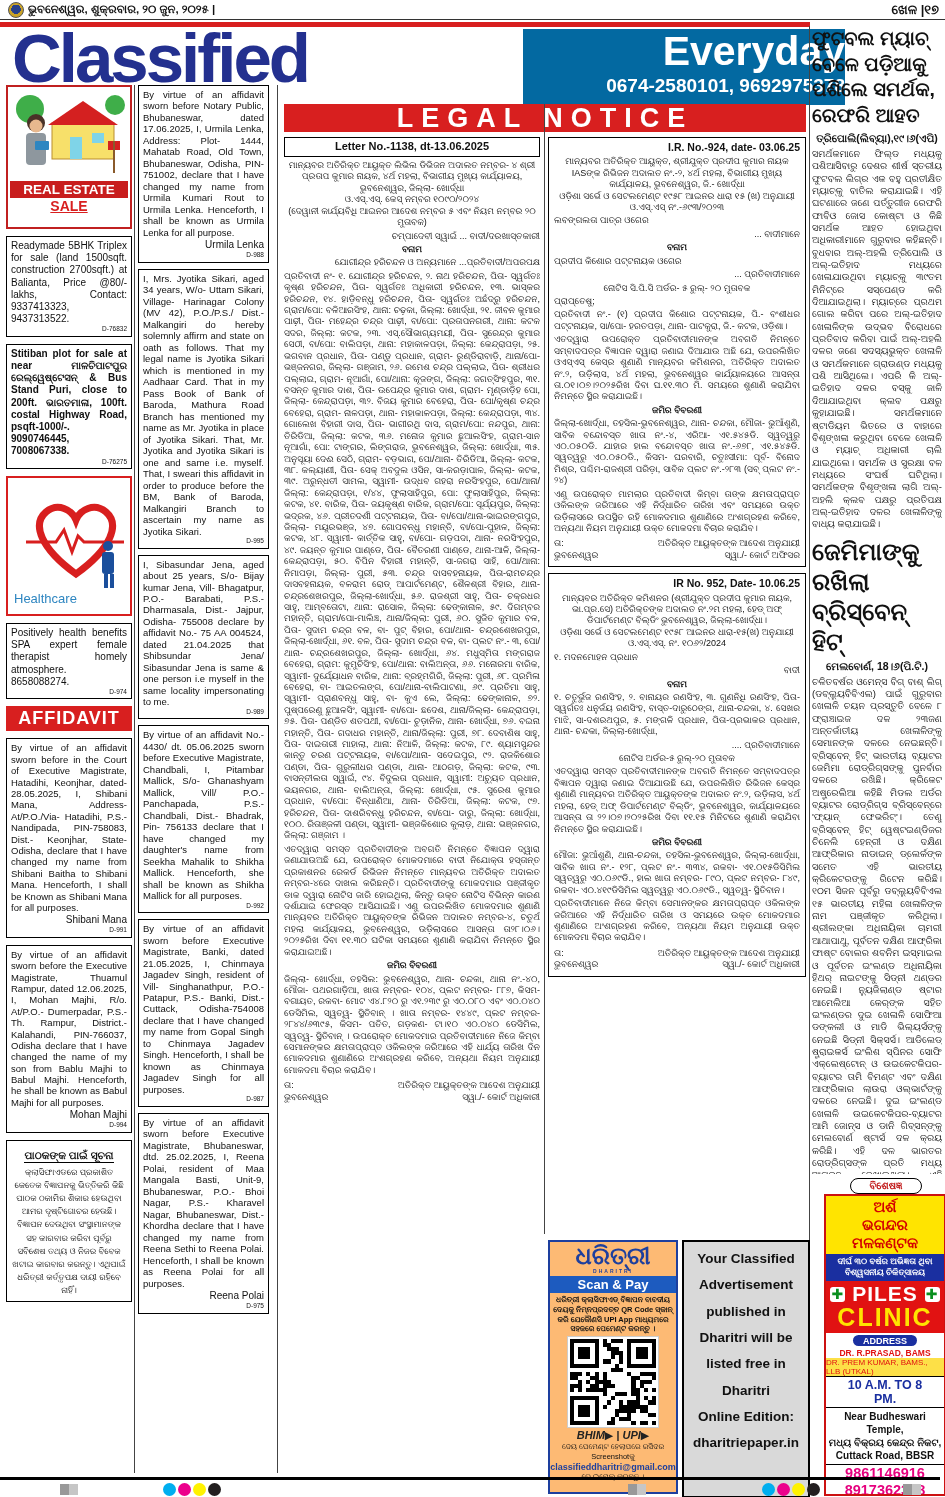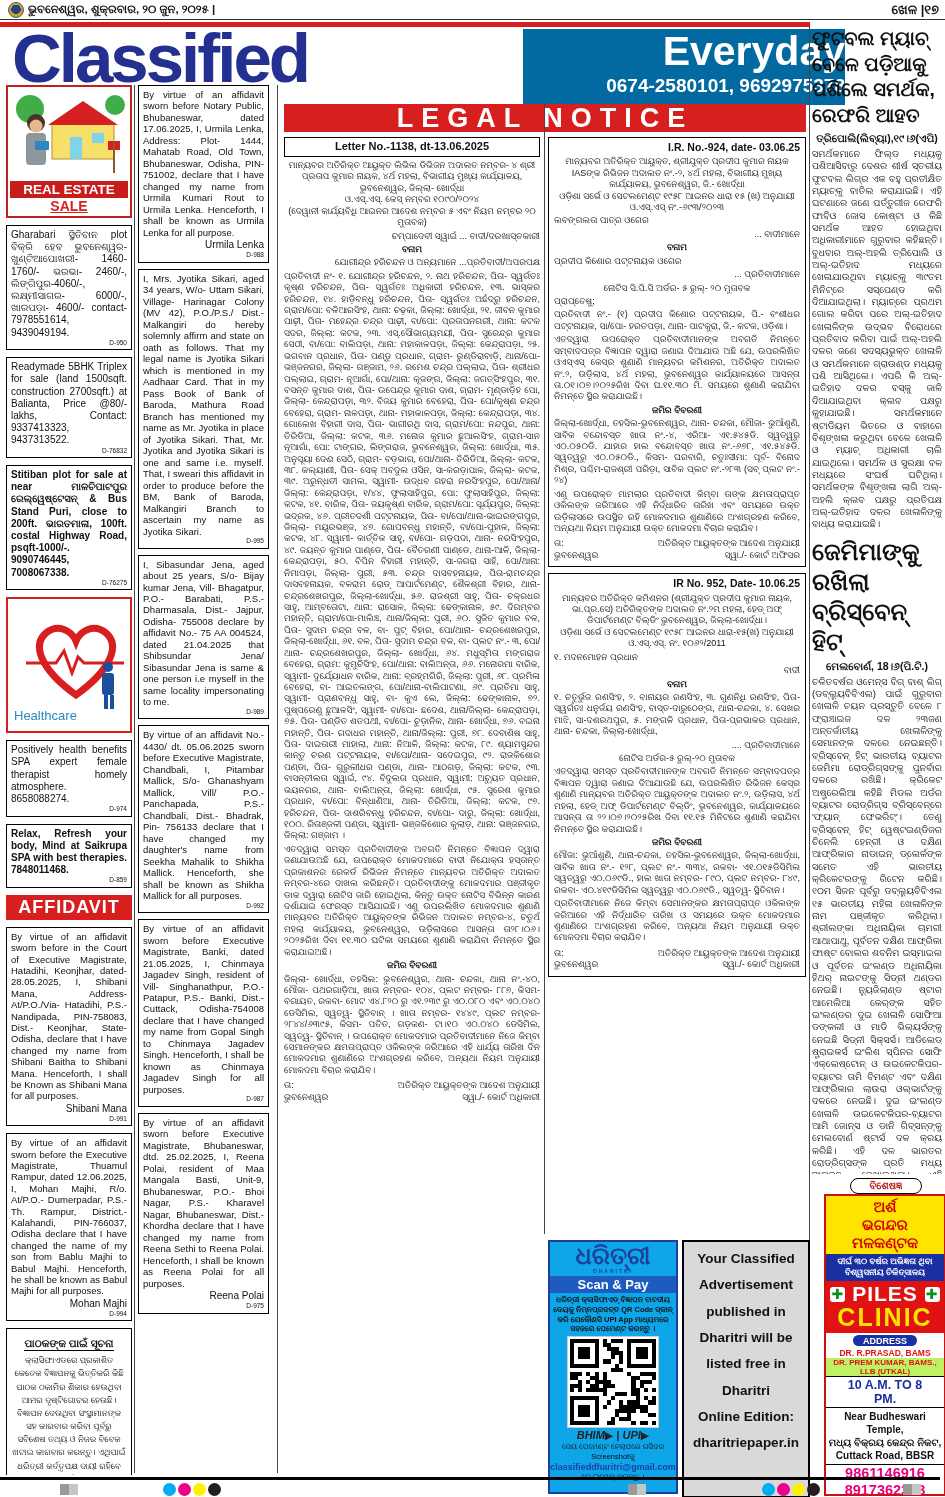--- a/index.html
+++ b/index.html
@@ -57,21 +57,21 @@
   .nb-header{font-size:10.5px;font-weight:bold;text-align:right;}
   .odia-p{margin:2px 0;}
   .bold{font-weight:bold;}
   
   #newscol{position:absolute;left:812px;top:26px;width:130px;height:1148px;overflow:hidden;}
   .headline1{font-size:19.5px;font-weight:800;line-height:1.32;}
   .headline2{font-size:24px;font-weight:800;line-height:1.25;}
   .datelineN{font-size:10.5px;font-weight:bold;text-align:center;margin:3px 0;}
   .newsbody{font-size:9.5px;line-height:1.3;text-align:justify;}
   
-  #scanpay{position:absolute;left:548px;top:1240px;width:126px;height:250px;border:2px solid #1d3f9e;background:#0ea5e9;text-align:center;overflow:hidden;}
+  #scanpay{position:absolute;left:548px;top:1240px;width:126px;height:250px;border:2px solid #1d3f9e;background:#fdba74;text-align:center;overflow:hidden;}
   #sp-logo{color:#1d3f9e;font-size:24px;font-weight:800;line-height:1;margin-top:2px;}
   #sp-sub{font-size:5px;color:#1d3f9e;letter-spacing:2px;font-weight:bold;}
   #sp-band{background:#1d5bbf;color:#fff;font-weight:800;font-size:13px;padding:1px 0;margin:2px 0;}
   #sp-t1{font-size:7.5px;line-height:1.3;font-weight:600;}
   #qr{width:86px;height:86px;margin:3px auto 2px auto;display:grid;grid-template-columns:repeat(21,1fr);grid-template-rows:repeat(21,1fr);border:2px solid #fff;outline:1px solid #ccc;}
   #qr div{background:#fff;} #qr div.k{background:#000;}
   #sp-bhim{font-size:11px;font-weight:800;font-style:italic;color:#222;}
   #sp-t2{font-size:7.5px;line-height:1.3;}
   #sp-email{font-size:9px;font-weight:800;color:#1d3f9e;}
   #sp-t3{font-size:7.5px;}
@@ -84,21 +84,21 @@
   #piles{position:absolute;left:824px;top:1194px;width:118px;height:298px;border:2px solid #cc1111;background:#fff;overflow:hidden;}
   #p-name{background:#ffe400;color:#d40000;font-weight:800;font-size:15px;line-height:1.2;text-align:center;padding:2px 0;}
   #p-blue{background:#1a2fa0;color:#fff;font-size:8.5px;font-weight:bold;text-align:center;line-height:1.35;padding:2px 1px;}
   #p-red{background:#e11212;text-align:center;padding:2px 0 3px 0;}
   #p-piles{color:#fff;font-weight:800;font-size:21px;letter-spacing:1px;line-height:1;text-align:center;}
   .cross{display:inline-block;width:15px;height:15px;background:#fff;border-radius:3px;color:#0a8f1f;font-weight:800;
          font-size:14px;line-height:15px;vertical-align:2px;}
   #p-clinic{color:#ffe400;font-weight:800;font-size:25px;letter-spacing:2px;line-height:1.05;}
   #p-addr{background:#1a2fa0;color:#fff;font-size:9px;font-weight:800;width:64px;margin:2px auto;border-radius:8px;padding:0.5px 0;text-align:center;}
   .p-dr1{color:#e11212;font-weight:800;font-size:8.5px;text-align:center;}
-  .p-dr2{color:#e11212;font-weight:700;font-size:8px;background:#bef264;text-align:center;}
+  .p-dr2{color:#e11212;font-weight:400;font-size:8px;background:#fde047;}
   #p-time{color:#1a2fa0;font-weight:800;font-size:12.5px;text-align:center;border-top:1px solid #000;border-bottom:1px solid #000;padding:1px 12px;}
   #p-temple{font-size:10px;font-weight:800;text-align:center;line-height:1.3;border-bottom:1px solid #000;padding:2px 0;}
   .p-ph{color:#e6007e;font-weight:800;font-size:14.5px;text-align:center;line-height:1.15;}
   #p-vss{font-weight:800;font-size:11.5px;text-align:center;border-top:1px solid #000;border-bottom:1px solid #000;padding:1px 0;}
   
   #botrule{position:absolute;left:0;top:1477px;width:940px;height:3px;background:#000;}
   .graysq{position:absolute;top:1484px;width:18px;height:11px;background:linear-gradient(90deg,#999 0 50%,#c6c6c6 50% 100%);}
   .dot{position:absolute;top:1483px;width:13px;height:13px;border-radius:50%;}
 </style>
 </head>
@@ -141,24 +141,20 @@
         <rect x="103" y="52" width="2" height="32" fill="#8a5a2b"></rect>
         <circle cx="26" cy="34" r="9" fill="#4a3228"></circle>
         <circle cx="26" cy="37" r="6.5" fill="#e8b88e"></circle>
         <rect x="16" y="44" width="20" height="32" rx="4" fill="#8e979e"></rect>
         <rect x="25" y="52" width="14" height="9" rx="1" fill="#2e86c1"></rect>
       </svg>
       <div id="re-band">REAL ESTATE</div>
       <div id="re-sale">SALE</div>
     </div>
 
-    <div class="box">
-      <div class="adtext normal">Gharabari ସ୍ଥିତିବାନ plot ବିକ୍ରି ହେବ ଭୁବନେଶ୍ୱର- ଖୁଣ୍ଟିଆପୋଖରୀ- 1460-1760/- ଭରଭା- 2460/-, ଲିଙ୍ଗିପୁର-4060/-, ଲକ୍ଷ୍ମୀସାଗର- 6000/-, ଖାରପଡ଼ା- 4600/- contact- 7978551614, 9439049194.</div>
-      <div class="dnum">D-950</div>
-    </div>
 
     <div class="box">
       <div class="adtext normal">Readymade 5BHK Triplex for sale (land 1500sqft. construction 2700sqft.) at Balianta, Price @80/- lakhs, Contact: 9337413323, 9437313522.</div>
       <div class="dnum">D-76832</div>
     </div>
 
     <div class="box">
       <div class="adtext">Stitiban plot for sale at near ମାଳଚିପାଟପୁର ରେଲ୍ୱେଷ୍ଟେସନ୍ &amp; Bus Stand Puri, close to 200ft. ଭାରତମାଳା, 100ft. costal Highway Road, psqft-1000/-. 9090746445, 7008067338.</div>
       <div class="dnum">D-76275</div>
     </div>
@@ -173,24 +169,20 @@
         <rect x="90" y="84" width="4" height="14" fill="#1b4f9c"></rect>
       </svg>
       <div id="health-label">Healthcare</div>
     </div>
 
     <div class="box">
       <div class="adtext normal">Positively health benefits SPA expert female therapist homely atmosphere. 8658088274.</div>
       <div class="dnum">D-974</div>
     </div>
 
-    <div class="box">
-      <div class="adtext">Relax, Refresh your body, Mind at Saikrupa SPA with best therapies. 7848011468.</div>
-      <div class="dnum">D-859</div>
-    </div>
 
     <div id="affbanner">AFFIDAVIT</div>
 
     <div class="affbox">
       <span>By virtue of an affidavit sworn before in the Court of Executive Magistrate, Hatadihi, Keonjhar, dated- 28.05.2025, I, Shibani Mana, Address- At/P.O./Via- Hatadihi, P.S.- Nandipada, PIN-758083, Dist.- Keonjhar, State- Odisha, declare that I have changed my name from Shibani Baitha to Shibani Mana. Henceforth, I shall be Known as Shibani Mana for all purposes.</span>
       <div class="sig">Shibani Mana</div>
       <div class="dnum">D-991</div>
     </div>
 
     <div class="affbox">
@@ -278,21 +270,21 @@
 ଭୁବନେଶ୍ୱର</div>
         <div class="odia-p pre rgt">ଅତିରିକ୍ତ ଆୟୁକ୍ତଙ୍କ ଆଦେଶ ଅନୁଯାୟୀ
 ସ୍ୱା./- କୋର୍ଟ ଅଫିସର</div>
       </div>
     </div>
 
     <div class="noticeB">
       <div class="nb-header">IR No. 952, Date- 10.06.25</div>
       <div class="odia-p ctr pre">ମାନ୍ୟବର ଅତିରିକ୍ତ କମିଶନର (ଶ୍ରୀଯୁକ୍ତ ପ୍ରଦୀପ କୁମାର ନାୟକ, ଭା.ପ୍ର.ସେ) ଅତିରିକ୍ତଙ୍କ ଅଦାଲତ ନଂ.୨ମ ମହଲା, ହେଡ୍ ଅଫ୍ ଡିପାର୍ଟମେଣ୍ଟ ବିଲ୍ଡିଂ ଭୁବନେଶ୍ୱର, ଜିଲ୍ଲା-ଖୋର୍ଦ୍ଧା।
 ଓଡ଼ିଶା ସର୍ଭେ ଓ ସେଟଲମେଣ୍ଟ ୧୯୫୮ ଆଇନର ଧାରା-୧୫(ଖ) ଅନୁଯାୟୀ
-ଓ.ଏସ୍.ଏସ୍. ନଂ. ୧୦୬୨/2011</div>
+ଓ.ଏସ୍.ଏସ୍. ନଂ. ୧୦୬୨/2024</div>
       <div class="odia-p">୧. ମଦନମୋହନ ପ୍ରଧାନ</div>
       <div class="odia-p rgt">ବାଦୀ</div>
       <div class="odia-p ctr bold">ବନାମ</div>
       <div class="odia-p just">୧. ଚତୁର୍ଭୁଜ ରଣସିଂହ, ୨. ବାନାୟର ରଣସିଂହ, ୩. ଗୁଣନିଧି ରଣସିଂହ, ପିତା- ସ୍ୱର୍ଗତଃ ଧନୁର୍ଜୟ ରଣସିଂହ, ବାସ୍ତ-ଦାରୁଠେଙ୍ଗ, ଥାନା-ଚନ୍ଦକା, ୪. ସେଖର ମାଝି, ସା-ଦଶରଥପୁର, ୫. ମଙ୍ଗଳି ପ୍ରଧାନ, ପିତା-ପ୍ରଭାକର ପ୍ରଧାନ, ଥାନା- ଚନ୍ଦକା, ଜିଲ୍ଲା-ଖୋର୍ଦ୍ଧା,</div>
       <div class="odia-p rgt">.... ପ୍ରତିବାଦୀମାନେ</div>
       <div class="odia-p ctr">ନୋଟିସ ଅର୍ଡର-୫ ରୁଲ୍-୨୦ ମୁତାବକ</div>
       <div class="odia-p just">ଏତଦ୍ୱାରା ସମସ୍ତ ପ୍ରତିବାଦୀମାନଙ୍କ ଅବଗତି ନିମନ୍ତେ ସମ୍ବାଦପତ୍ର ବିଜ୍ଞାପନ ଦ୍ୱାରା ଜଣାଇ ଦିଆଯାଉଛି ଯେ, ଉପରଲିଖିତ ରିଭିଜନ କେସ୍‌ର ଶୁଣାଣି ମାନ୍ୟବର ଅତିରିକ୍ତ ଆୟୁକ୍ତଙ୍କ ଅଦାଲତ ନଂ.୨, ଉଡ଼ିଲାସ, ୪ର୍ଥ ମହଲା, ହେଡ୍ ଅଫ୍ ଡିପାର୍ଟମେଣ୍ଟ ବିଲ୍ଡିଂ, ଭୁବନେଶ୍ୱର, କାର୍ଯ୍ୟାଳୟରେ ଆସନ୍ତା ତା ୨୨।୦୭।୨୦୨୫ରିଖ ଦିବା ୧୧.୧୫ ମିନିଟରେ ଶୁଣାଣି କରାଯିବା ନିମନ୍ତେ ସ୍ଥିର କରାଯାଇଛି।</div>
       <div class="odia-p ctr bold">ଜମିର ବିବରଣୀ</div>
       <div class="odia-p just">ମୌଜା: ଭୁଆଁଶୁଣି, ଥାନା-ଚନ୍ଦକା, ତହସିଲ-ଭୁବନେଶ୍ୱର, ଜିଲ୍ଲା-ଖୋର୍ଦ୍ଧା, ସାବିକ ଖାତା ନଂ.- ୧୨୮, ପ୍ଲଟ ନଂ.- ୩୩୪, ରକବା- ଏ୧.୦୧୫ଡିସିମିଲ ସ୍ୱତ୍ୱରୁ ଏ୦.୦୬୯ଡି., ହାଲ ଖାତା ନମ୍ବର- ୮୯୦, ପ୍ଲଟ ନମ୍ବର- ୮୪୯, ରକବା- ଏ୦.୪୧୯ଡିସିମିଲ ସ୍ୱତ୍ୱରୁ ଏ୦.୦୬୯ଡି., ସ୍ୱତ୍ୱ- ସ୍ଥିତିବାନ।</div>
       <div class="odia-p just">ପ୍ରତିବାଦୀମାନେ ନିଜେ କିମ୍ବା ସେମାନଙ୍କର କ୍ଷମତାପ୍ରାପ୍ତ ଓକିଲଙ୍କ ଜରିଆରେ ଏହି ନିର୍ଦ୍ଧାରିତ ତାରିଖ ଓ ସମୟରେ ଉକ୍ତ ମୋକଦମାର ଶୁଣାଣିରେ ଅଂଶଗ୍ରହଣ କରିବେ, ଅନ୍ୟଥା ନିୟମ ଅନୁଯାୟୀ ଉକ୍ତ ମୋକଦମା ବିଚାର କରାଯିବ।</div>

